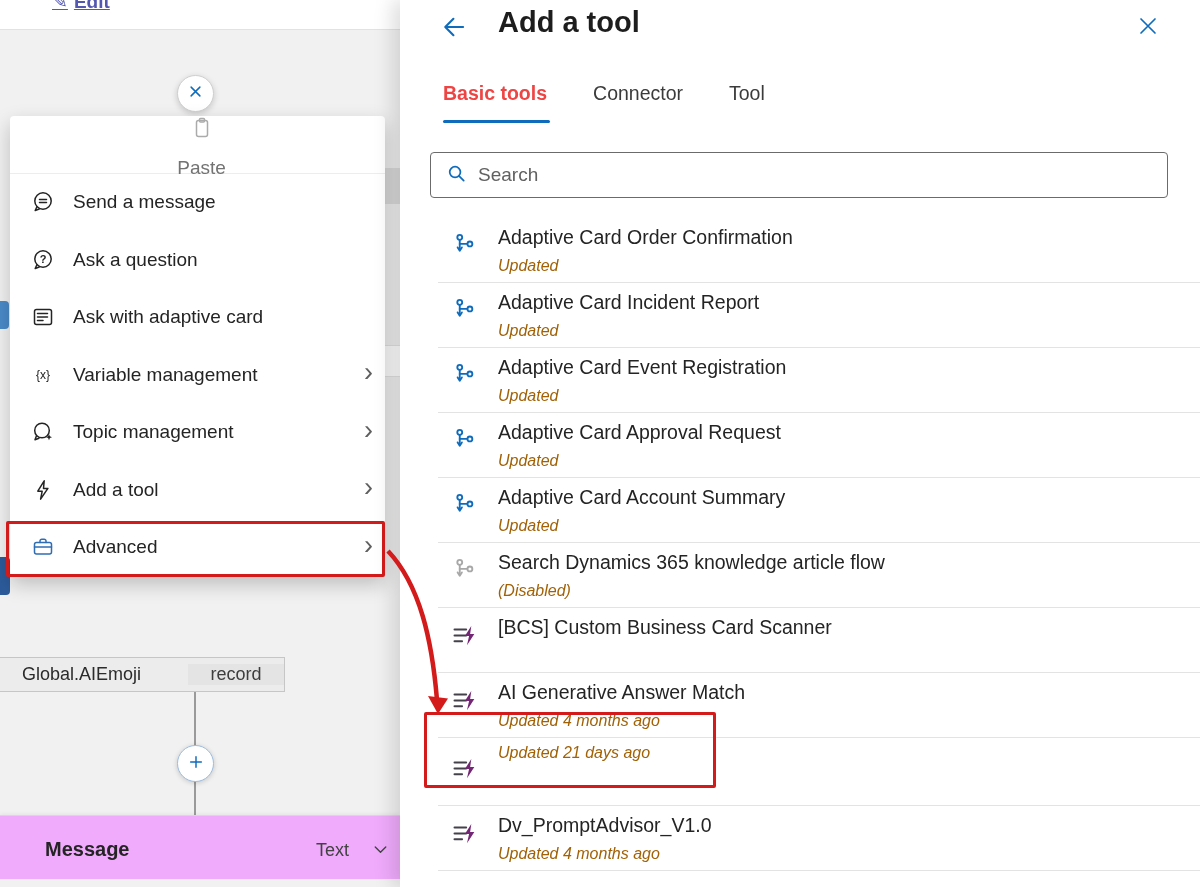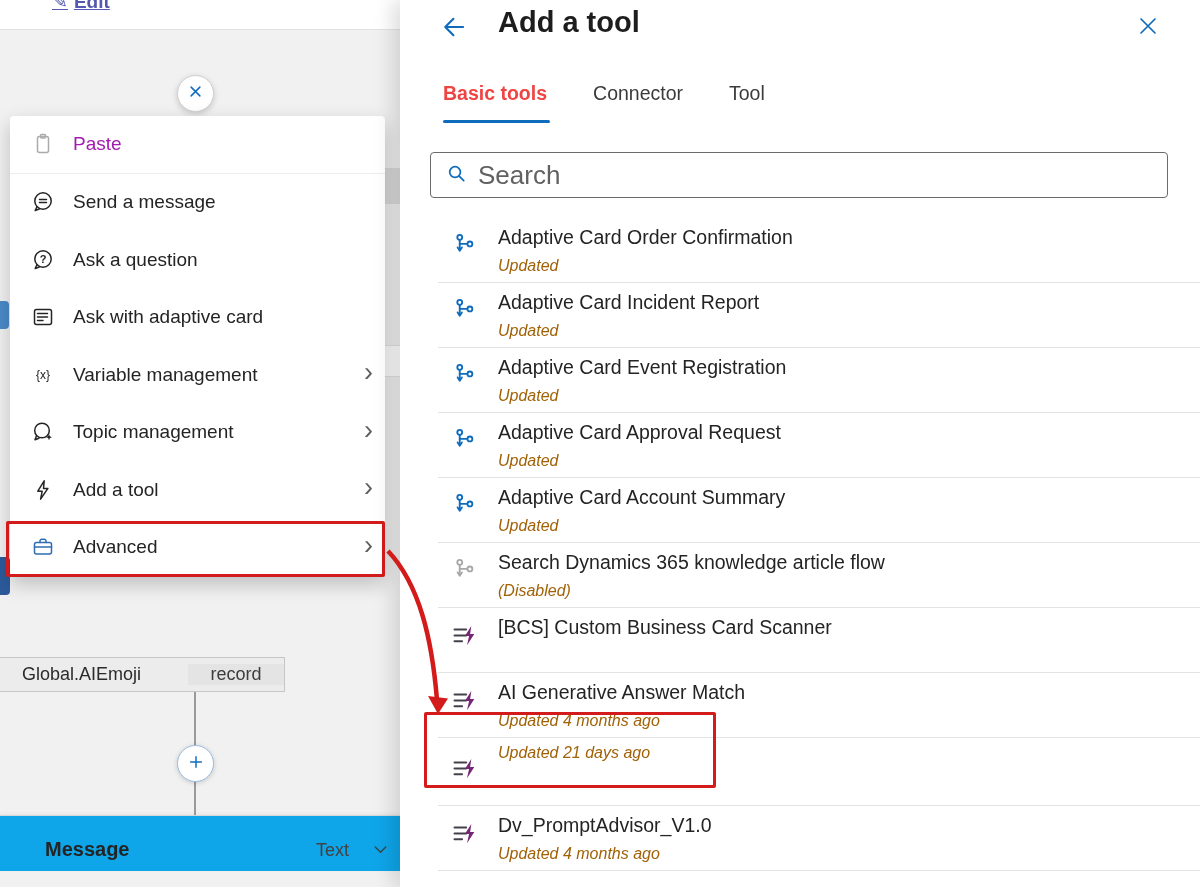--- a/index.html
+++ b/index.html
@@ -23,32 +23,32 @@
               background:#ececec; border:1px solid #c6c6c6; border-left:none; font-size:18px; color:#2b2b2b; }
   .var-chip .seg-name { flex:1; display:flex; align-items:center; padding-left:22px; }
   .var-chip .seg-div { width:1px; background:#bdbdbd; }
   .var-chip .seg-type { width:96px; display:flex; align-items:center; justify-content:center; background:#e4e4e4; color:#3d3d3d; }
 
   .connector-line { position:absolute; left:194px; top:692px; width:2px; height:123px; background:#9a9a9a; }
   .plus-btn { position:absolute; left:177px; top:745px; width:37px; height:37px; border-radius:50%;
               background:#fff; border:1px solid #9cbde0; box-shadow:0 1px 5px rgba(0,0,0,.18);
               display:flex; align-items:center; justify-content:center; cursor:pointer; }
 
-  .message-card { position:absolute; left:0; top:815px; width:400px; height:56px; background:#0ea5e9;
+  .message-card { position:absolute; left:0; top:815px; width:400px; height:64px; background:#f0abfc;
                   border-top:1px solid #d8d8d8; box-shadow:0 -1px 4px rgba(0,0,0,.06); }
   .msg-label { position:absolute; left:45px; top:22px; font-size:20px; font-weight:700; color:#242424; }
   .msg-format { position:absolute; right:12px; top:24px; display:flex; align-items:center; gap:24px;
                 font-size:18px; color:#424242; cursor:pointer; }
 
   
   .context-menu { position:absolute; left:10px; top:116px; width:375px; background:#fff; z-index:10;
                   border-radius:4px; box-shadow:0 8px 20px rgba(0,0,0,.22); padding:0; }
   .menu-item { height:57.5px; display:flex; align-items:center; gap:17px; padding:0 12px 0 20px;
                font-size:19px; color:#242424; cursor:pointer; }
-  .menu-item.paste-row { border-bottom:1px solid #ededed; color:#a21caf; }
+  .menu-item.paste-row { border-bottom:1px solid #ededed; color:#737373;flex-direction:column; }
   .mi-icon { width:26px; display:flex; align-items:center; justify-content:center; }
   .mi-label { flex:1; }
   .mi-chevron { font-size:27px; color:#5f5f5f; line-height:1; padding-bottom:4px; }
 
   .menu-red-box { position:absolute; left:6px; top:521px; width:379px; height:56px;
                   border:3px solid #d41b1b; border-radius:2px; z-index:20; pointer-events:none; }
 
   
   .panel { position:absolute; left:400px; top:0; width:800px; height:887px; background:#fff; z-index:30;
            box-shadow:-8px 0 18px rgba(0,0,0,.13); }
@@ -56,21 +56,21 @@
   .panel-title { position:absolute; left:98px; top:6px; font-size:29px; font-weight:700; color:#1d1d1d; }
   .close-btn { position:absolute; right:40px; top:14px; cursor:pointer; }
 
   .tabs { position:absolute; left:43px; top:82px; display:flex; gap:46px; font-size:19.5px; color:#3b3b3b; }
   .tab { cursor:pointer; }
   .tab.active { font-weight:700; color:#ef4444; }
   .tab-underline { position:absolute; left:43px; top:120px; width:107px; height:3px; background:#0f6cbd; border-radius:2px; }
 
   .search-box { position:absolute; left:30px; top:152px; width:738px; height:46px; border:1px solid #6b6b6b;
                 border-radius:4px; display:flex; align-items:center; gap:10px; padding-left:14px; background:#fff; }
-  .search-box input { flex:1; border:none; outline:none; background:transparent; font-size:26px; color:#242424;
+  .search-box input { flex:1; border:none; outline:none; background:transparent; font-size:19px; color:#242424;
                       font-family:"Liberation Sans","DejaVu Sans",sans-serif; }
   .search-box input::placeholder { color:#616161; }
 
   .tool-list { position:absolute; left:8px; top:210px; width:800px; height:677px; overflow:hidden; padding-left:30px;margin-top:19px; }
   .tool-row { position:relative; height:65px; border-bottom:1px solid #e3e3e3; cursor:pointer; }
   .tool-row.first { margin-top:-11px; }
   .tool-icon { position:absolute; left:13px; top:14px; }
   .tool-name { margin-left:60px; padding-top:6px; font-size:19.5px; line-height:27px; color:#242424;
                white-space:nowrap; overflow:hidden; }
   .tool-status { margin-left:60px; margin-top:3px; font-size:16px; line-height:24px; font-style:italic; color:#a16207; }

